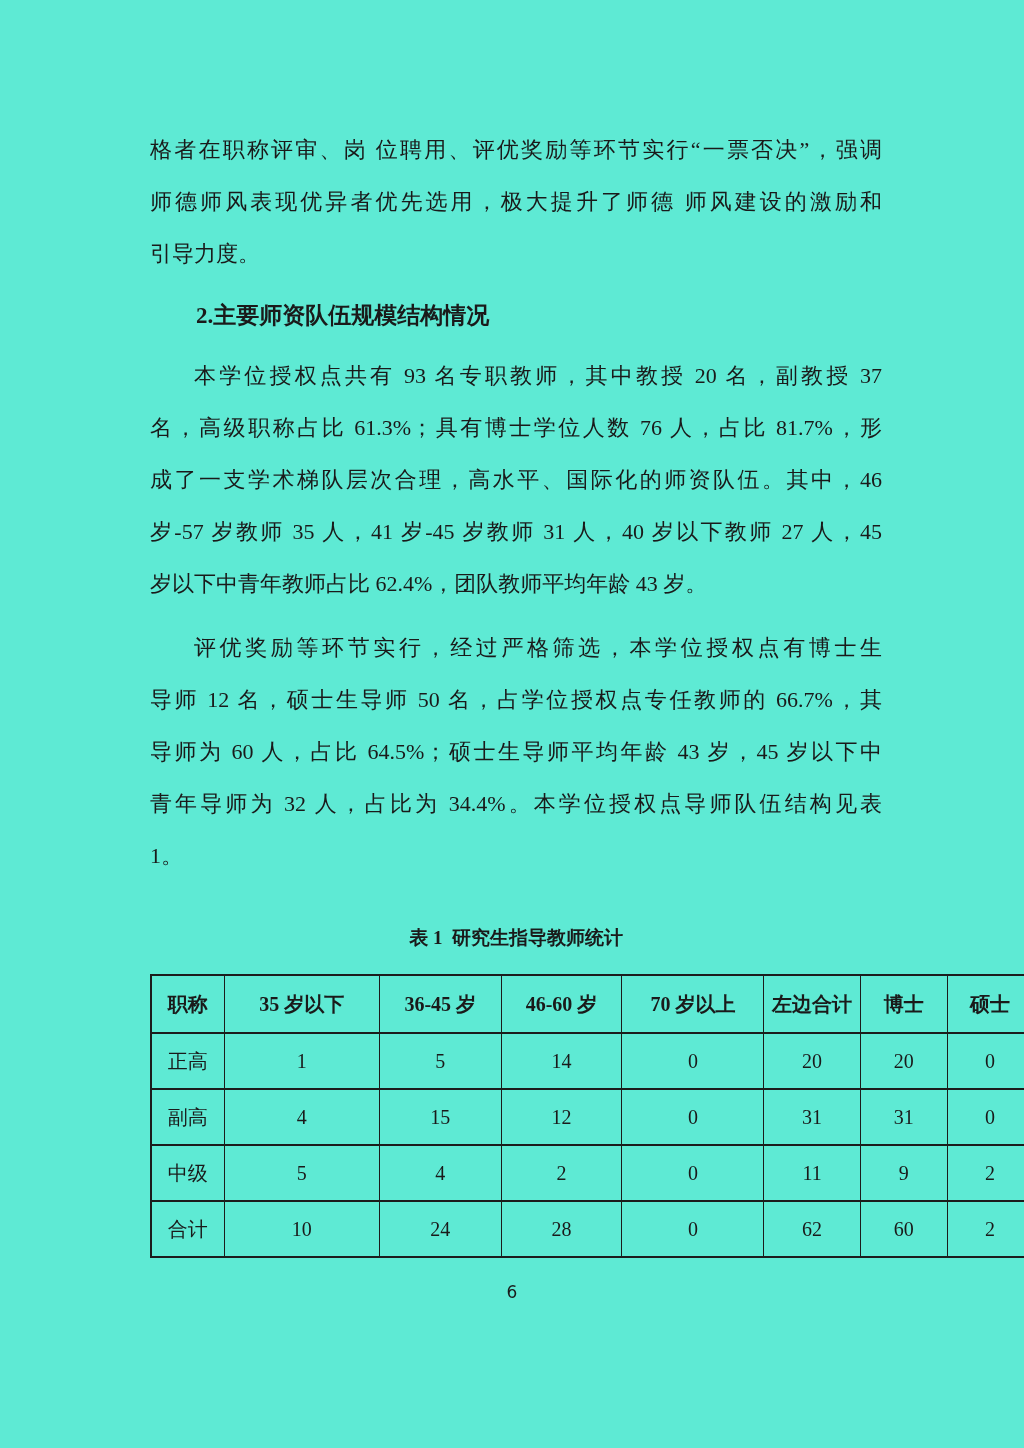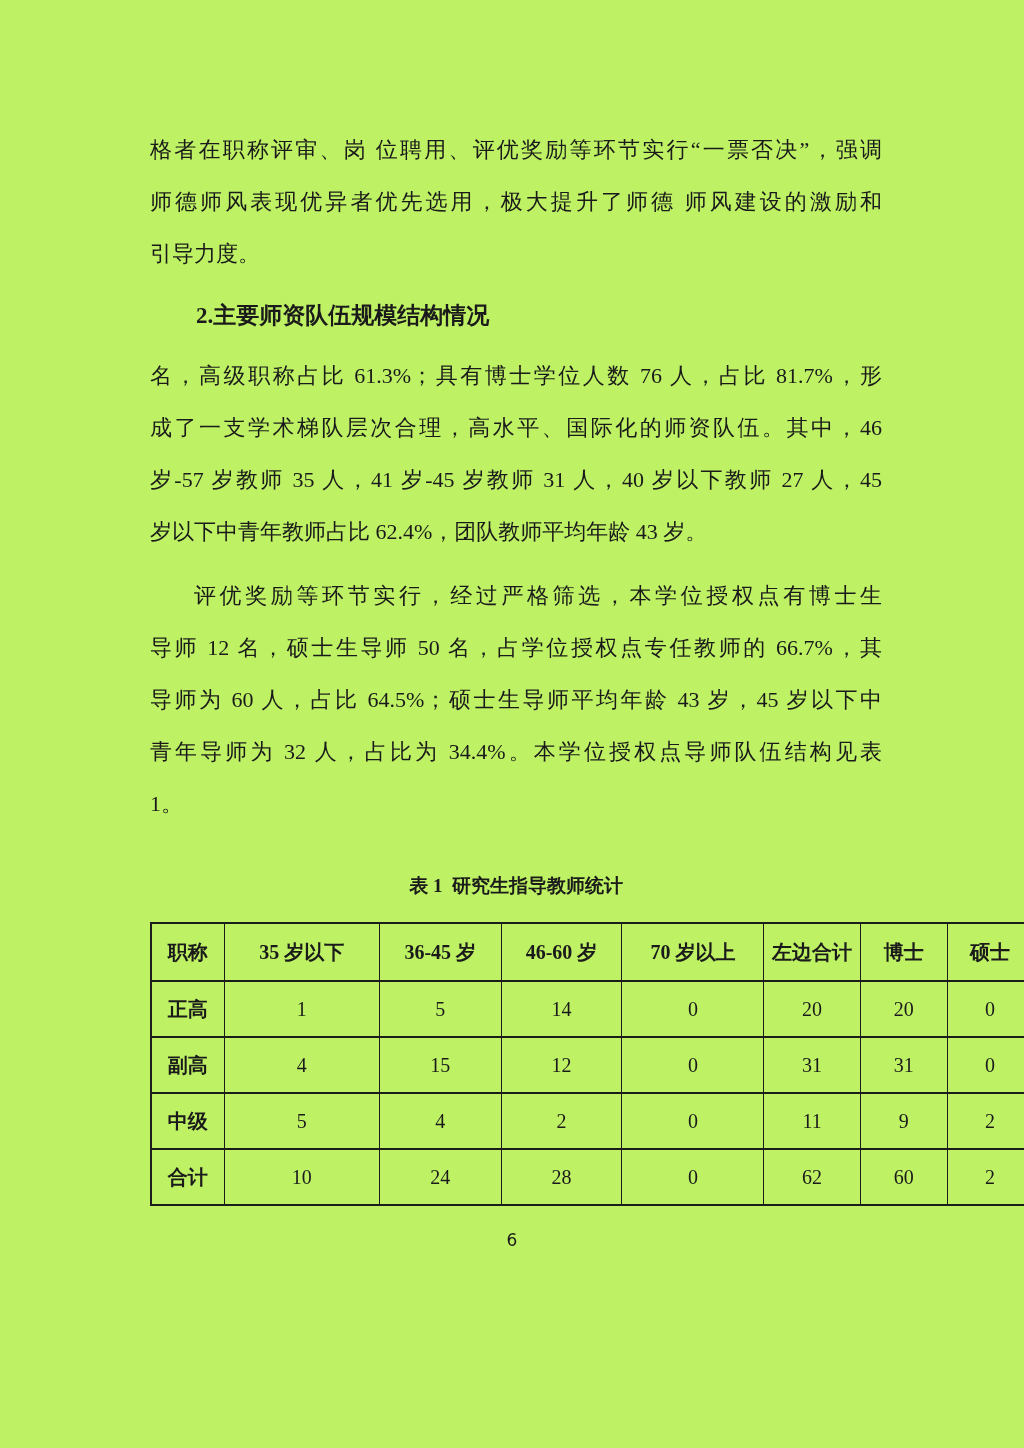--- a/index.html
+++ b/index.html
@@ -4,21 +4,21 @@
 <style>
   html, body {
     margin: 0;
     padding: 0;
     background: #ffffff;
   }
   .page {
     position: relative;
     width: 1024px;
     height: 1448px;
-    background: #bef264;
+    background: #5eead4;
     color: #1a1a1a;
     font-family: "Liberation Serif", "DejaVu Serif", serif;
     overflow: hidden;
   }
   .content {
     width: 732px;
     margin-left: 150px;
     padding-top: 124px;
   }
   .para { margin: 0; }
@@ -59,21 +59,21 @@
     border: solid #1c1c1c;
     border-width: 2px 1px;
     text-align: center;
     vertical-align: middle;
     padding: 2px 3px;
     font-size: 20px;
     line-height: 1.45;
   }
   table.stats th { font-weight: bold; height: 52px; }
   table.stats td { height: 50px; font-weight: normal; }
-  table.stats td.rowlabel { font-weight: bold; }
+  table.stats td.rowlabel { font-weight: normal; }
   .footer {
     width: 1024px;
     margin-top: 22px;
     text-align: center;
   }
   .page-number {
     font-size: 17px;
     line-height: 24px;
     font-family: "DejaVu Sans", "Liberation Sans", sans-serif;
   }
@@ -86,20 +86,21 @@
 
     <div class="para">
       <div class="line">格者在职称评审、岗 位聘用、评优奖励等环节实行“一票否决”，强调</div>
       <div class="line">师德师风表现优异者优先选用，极大提升了师德 师风建设的激励和</div>
       <div class="line last">引导力度。</div>
     </div>
 
     <div class="heading">2.主要师资队伍规模结构情况</div>
 
     <div class="para p2">
+      <div class="line first">本学位授权点共有 93 名专职教师，其中教授 20 名，副教授 37</div>
       <div class="line">名，高级职称占比 61.3%；具有博士学位人数 76 人，占比 81.7%，形</div>
       <div class="line">成了一支学术梯队层次合理，高水平、国际化的师资队伍。其中，46</div>
       <div class="line">岁-57 岁教师 35 人，41 岁-45 岁教师 31 人，40 岁以下教师 27 人，45</div>
       <div class="line last">岁以下中青年教师占比 62.4%，团队教师平均年龄 43 岁。</div>
     </div>
 
     <div class="para">
       <div class="line first">评优奖励等环节实行，经过严格筛选，本学位授权点有博士生</div>
       <div class="line">导师 12 名，硕士生导师 50 名，占学位授权点专任教师的 66.7%，其</div>
       <div class="line">导师为 60 人，占比 64.5%；硕士生导师平均年龄 43 岁，45 岁以下中</div>

